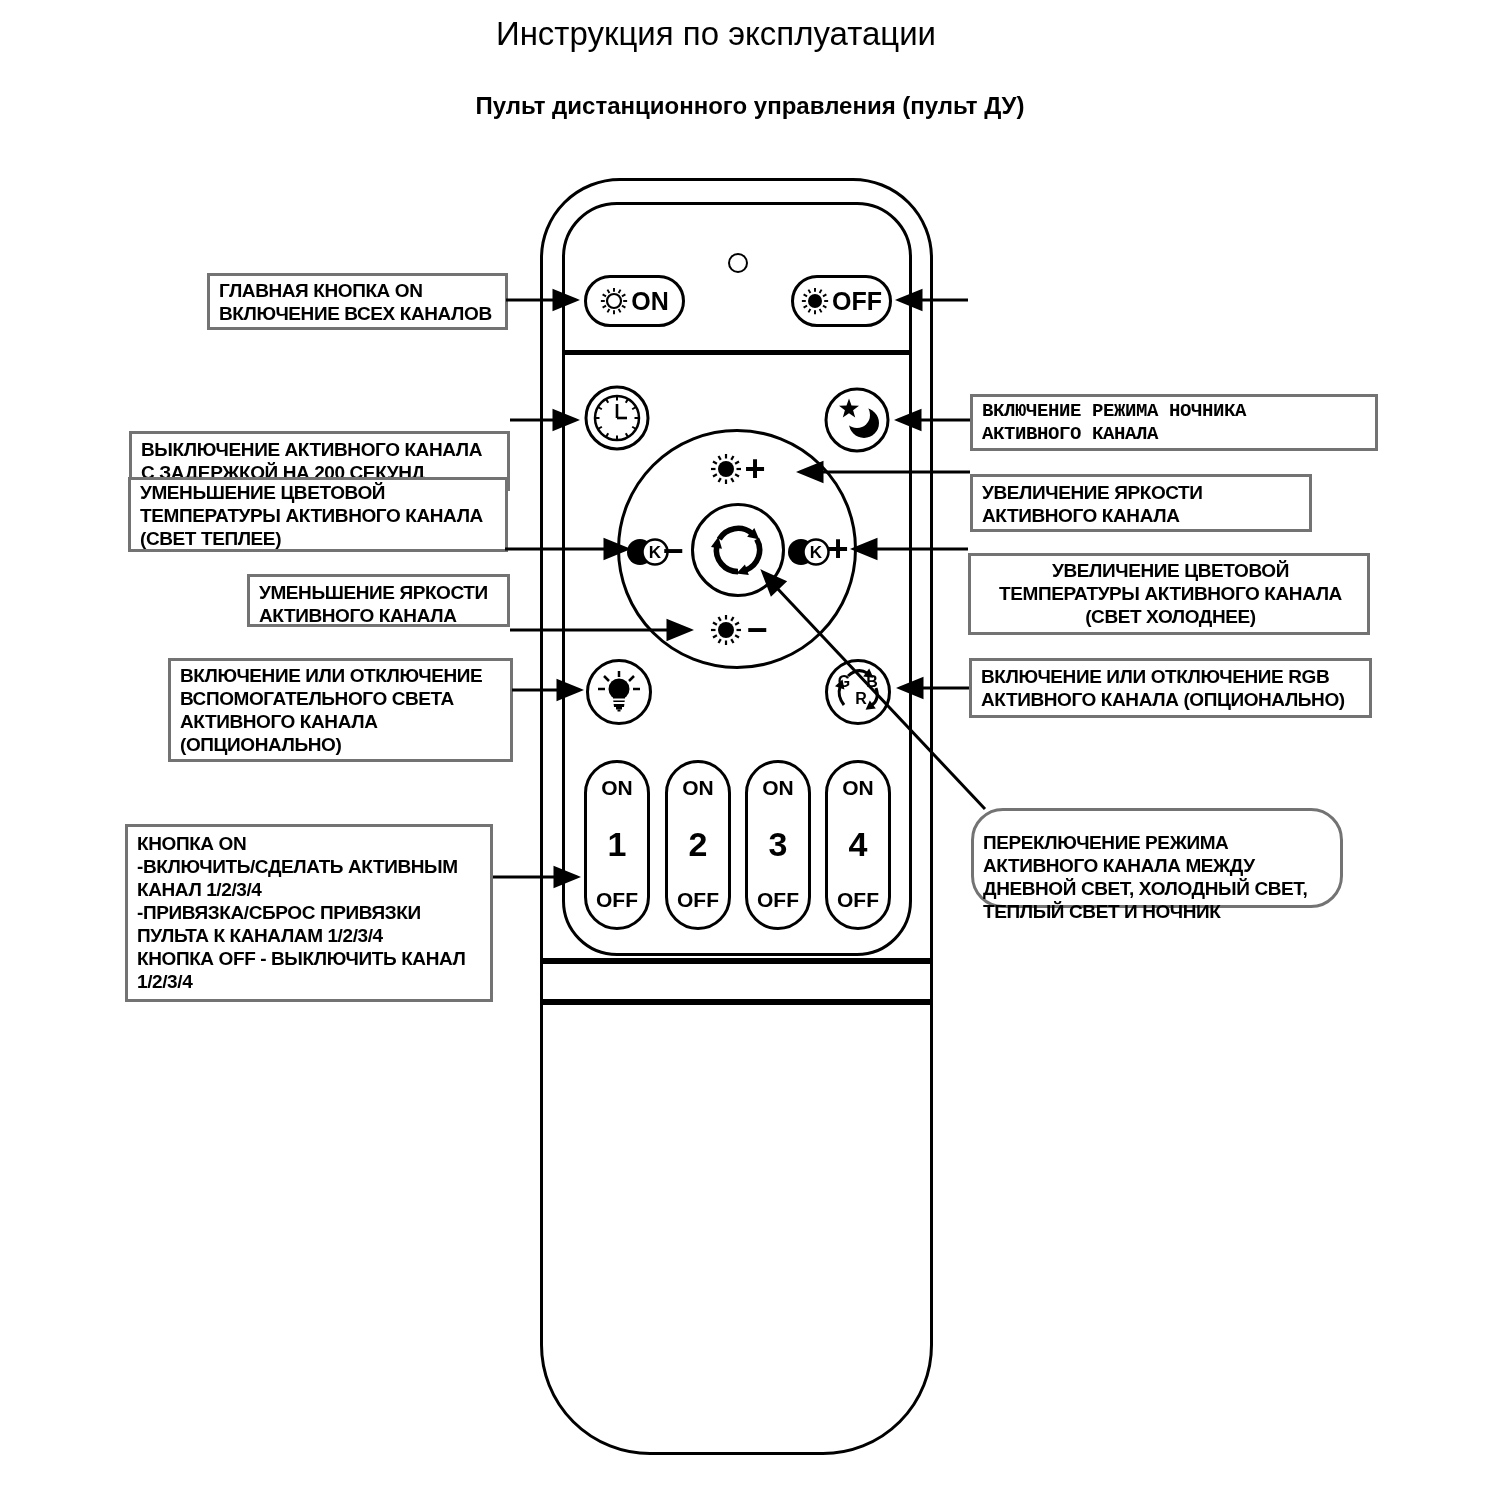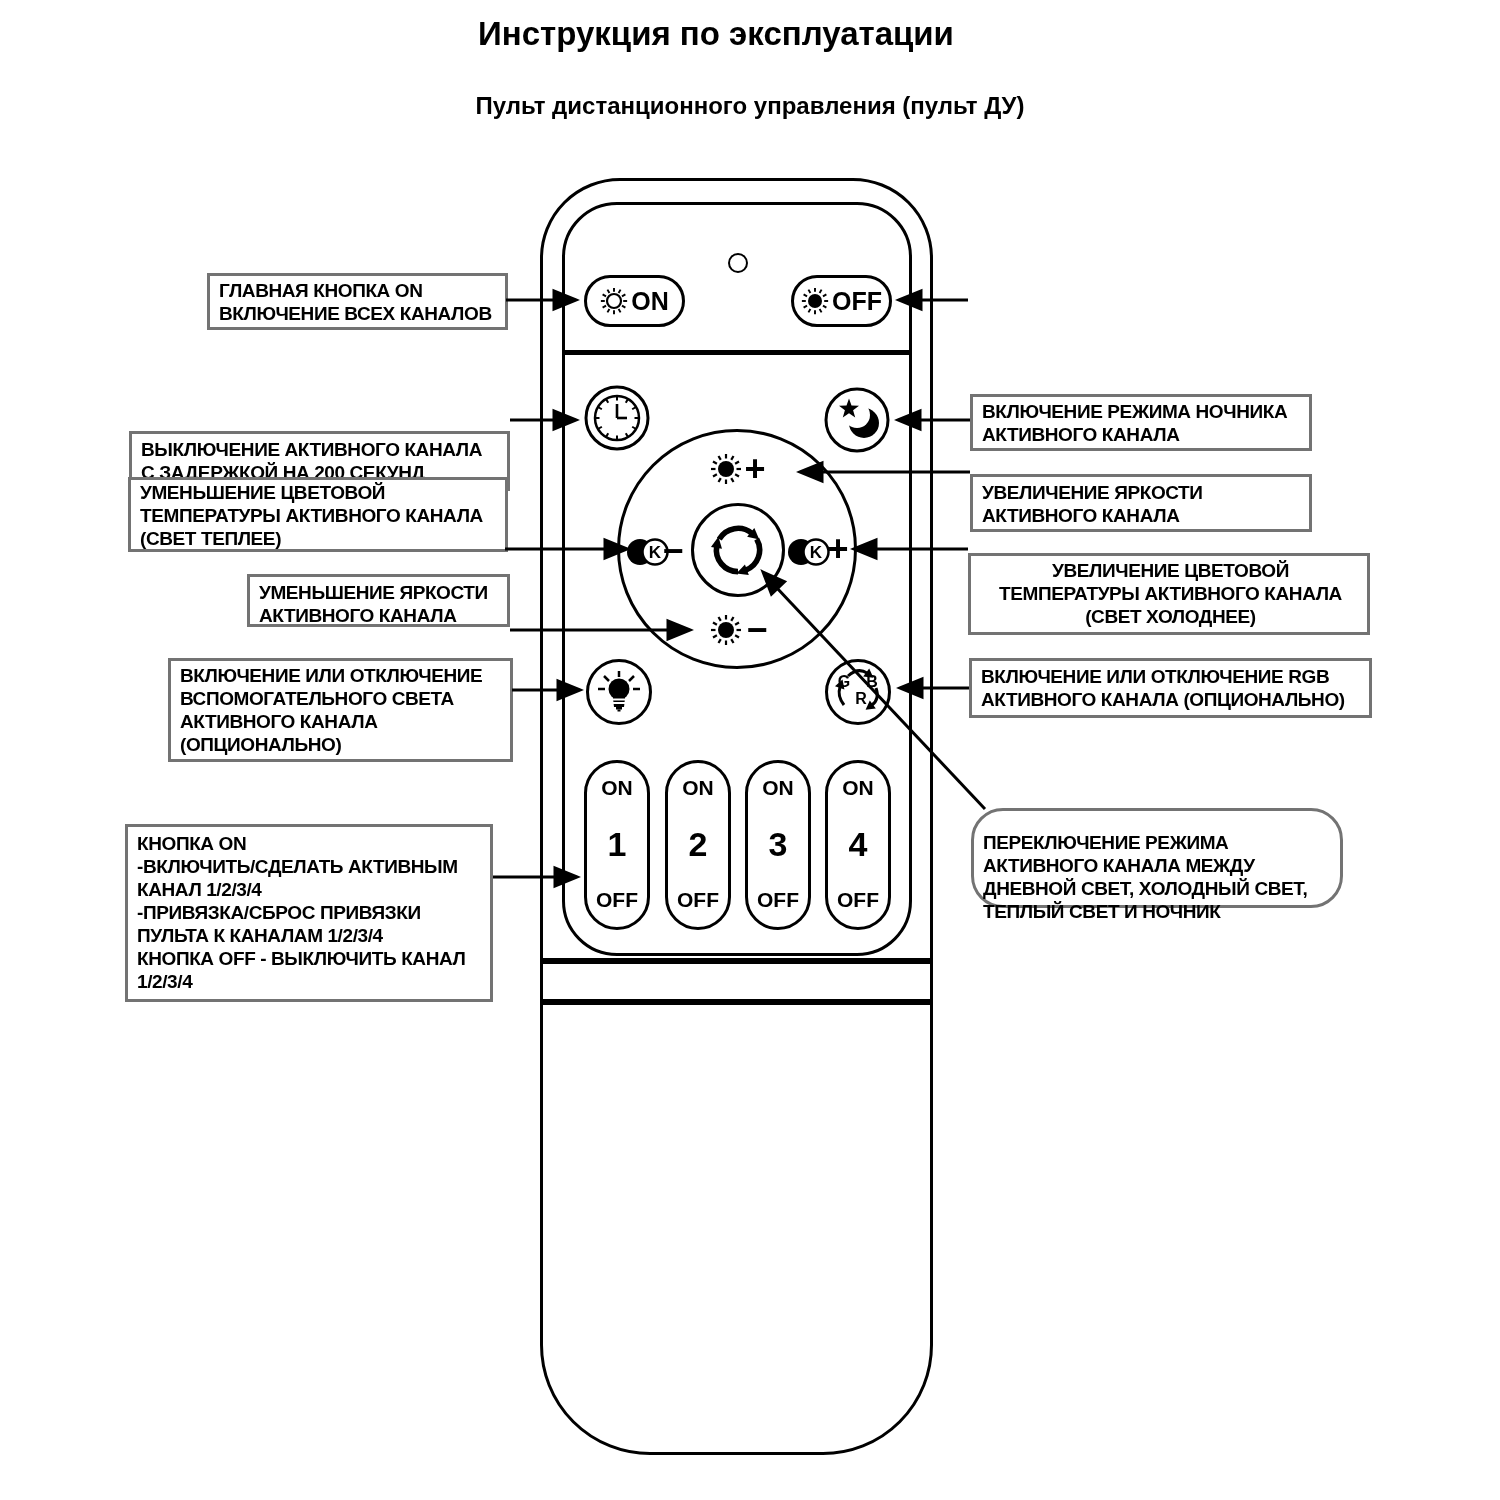--- a/index.html
+++ b/index.html
@@ -1,33 +1,33 @@
 <!DOCTYPE html>
 <html><head>
 <meta charset="utf-8">
 <style>
   html,body{margin:0;padding:0;background:#fff;}
   .page{position:relative;width:1500px;height:1500px;background:#fff;overflow:hidden;
         font-family:"Liberation Sans",sans-serif;color:#000;}
   .title{position:absolute;left:0;top:15px;width:1432px;text-align:center;
-         font-size:33px;font-weight:bold;letter-spacing:0;}
+         font-size:33px;font-weight:normal;letter-spacing:0;}
   .subtitle{position:absolute;left:0;top:92px;width:1500px;text-align:center;
          font-size:24px;font-weight:bold;}
   
   .box{position:absolute;border:3px solid #737373;background:#fff;box-sizing:border-box;
        font-size:19px;font-weight:bold;line-height:23px;letter-spacing:-0.4px;
        white-space:pre;padding:3px 6px 0 9px;z-index:4;}
   .bl1{left:207px;top:273px;width:301px;height:57px;}
   .bl2{left:129px;top:392px;width:381px;height:60px;padding-top:4px;margin-top:39px;}
   .bl3{left:128px;top:477px;width:380px;height:75px;padding-top:1px;}
   .bl4{left:247px;top:574px;width:263px;height:53px;padding-top:4px;}
   .bl5{left:168px;top:658px;width:345px;height:104px;padding-top:3px;}
   .bl6{left:125px;top:824px;width:368px;height:178px;padding-top:5px;}
   .br1{left:968px;top:272px;width:325px;height:57px;}
-  .br2{left:970px;top:394px;width:342px;height:57px;}
+  .br2{left:970px;top:394px;width:408px;height:57px;font-family:Liberation Mono, monospace;}
   .br3{left:970px;top:474px;width:342px;height:58px;padding-top:4px;}
   .br4{left:968px;top:553px;width:402px;height:82px;padding-top:3px;text-align:center;}
   .br5{left:969px;top:658px;width:403px;height:60px;padding-top:4px;}
   .br6{left:971px;top:808px;width:372px;height:100px;padding-top:20px;border-radius:32px;}
   
   .remote-body{position:absolute;left:540px;top:178px;width:393px;height:1277px;
        border:3px solid #000;border-radius:80px 80px 110px 110px;box-sizing:border-box;background:#fff;z-index:1;}
   .remote-panel{position:absolute;left:562px;top:202px;width:350px;height:754px;
        border:3px solid #000;border-radius:55px;box-sizing:border-box;z-index:2;}
   .led{position:absolute;left:728px;top:253px;width:20px;height:20px;border:2.5px solid #000;

